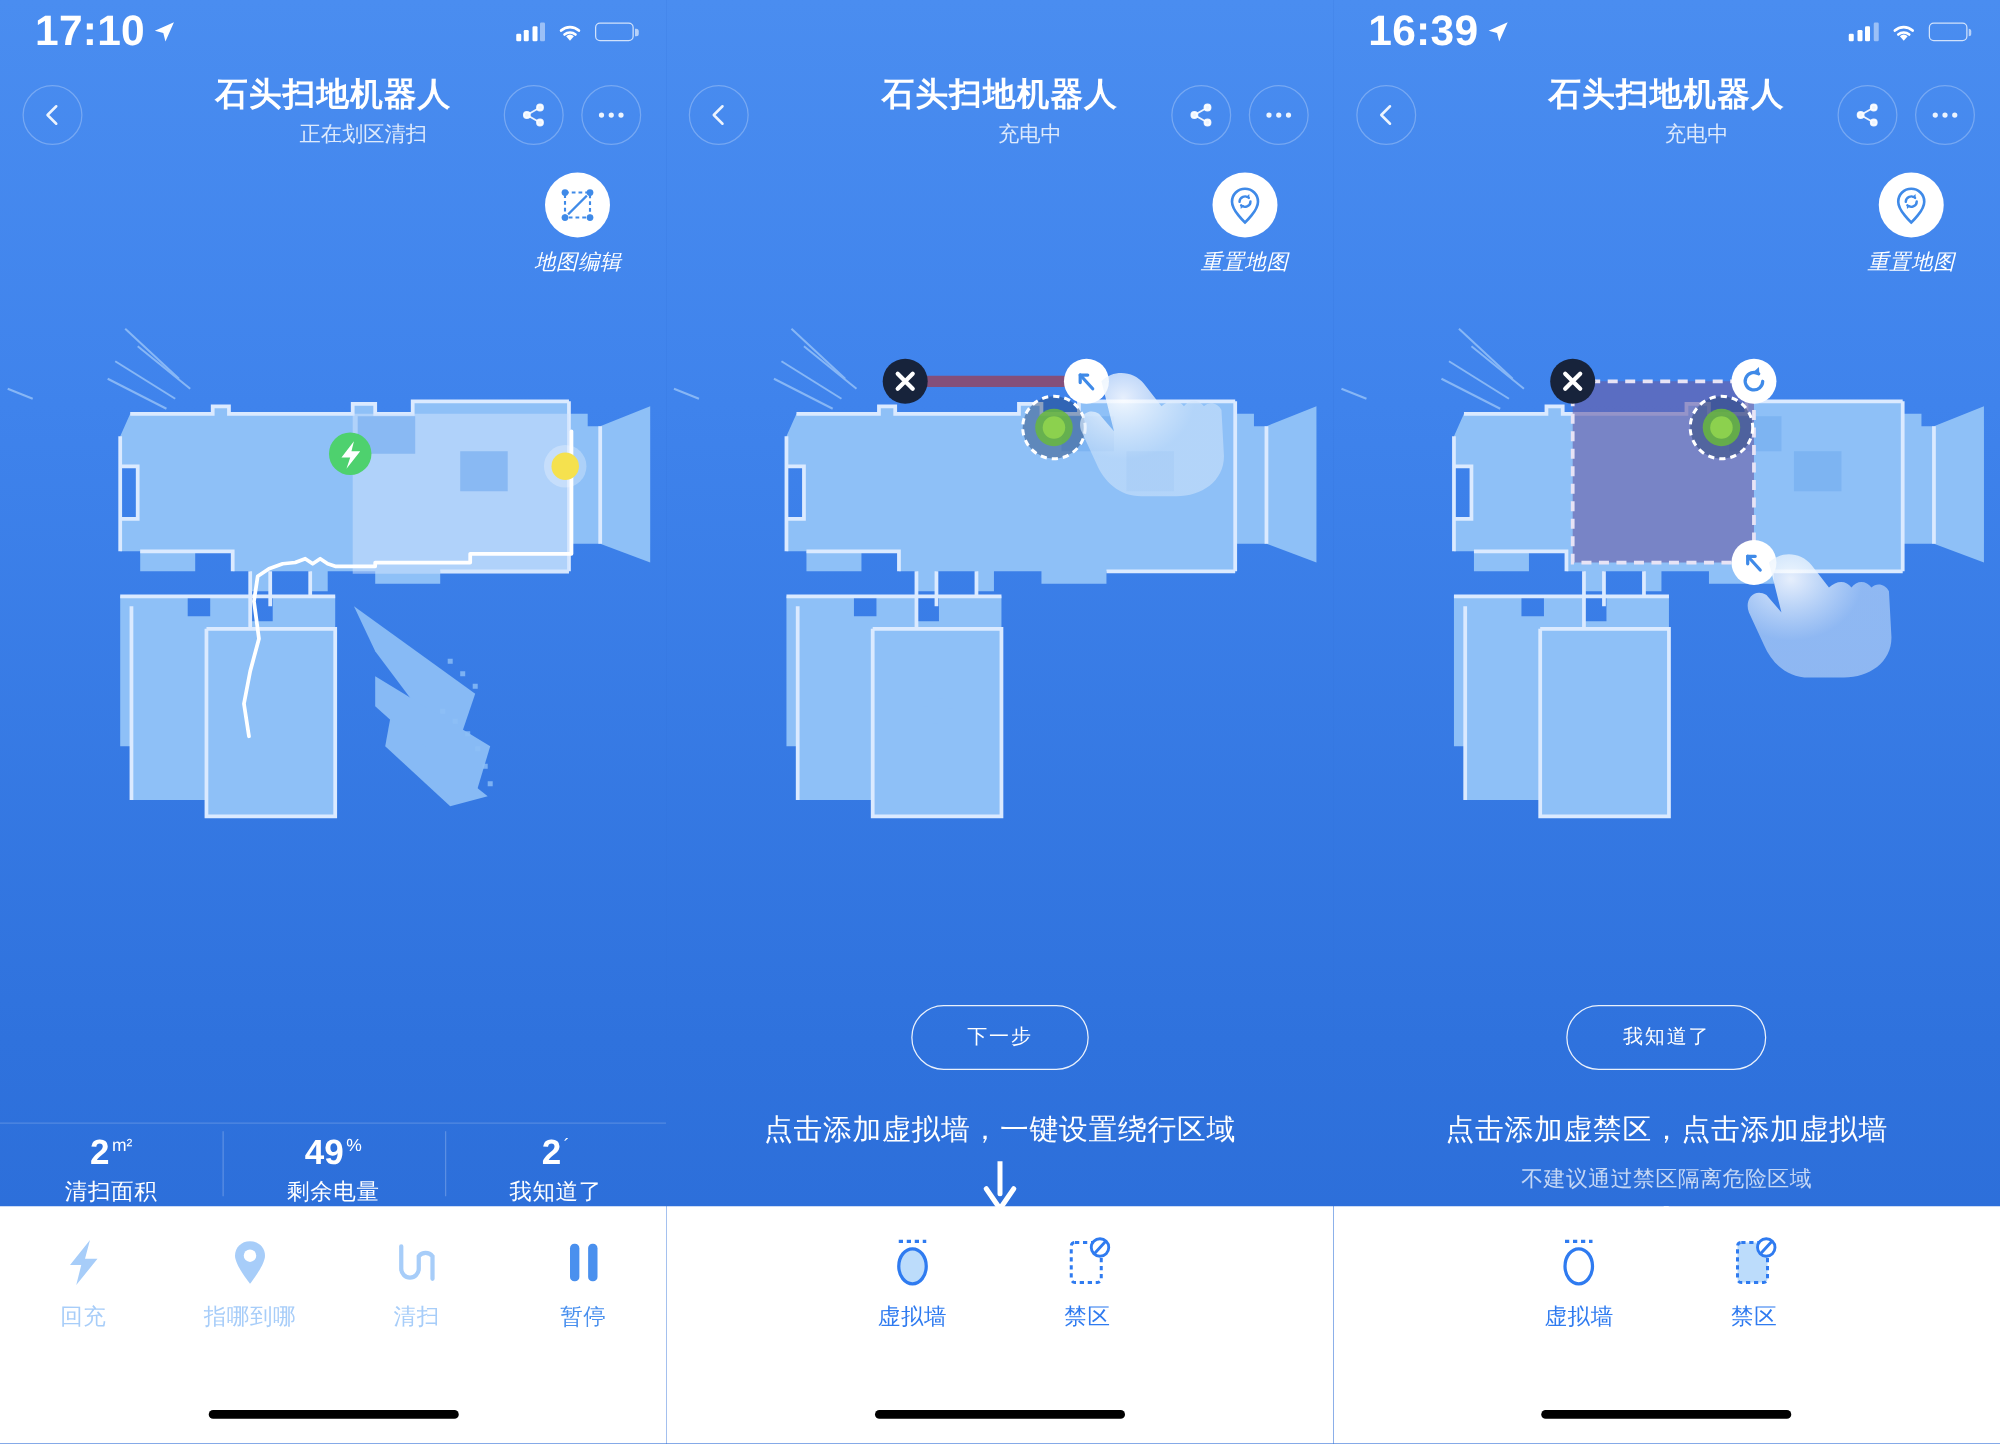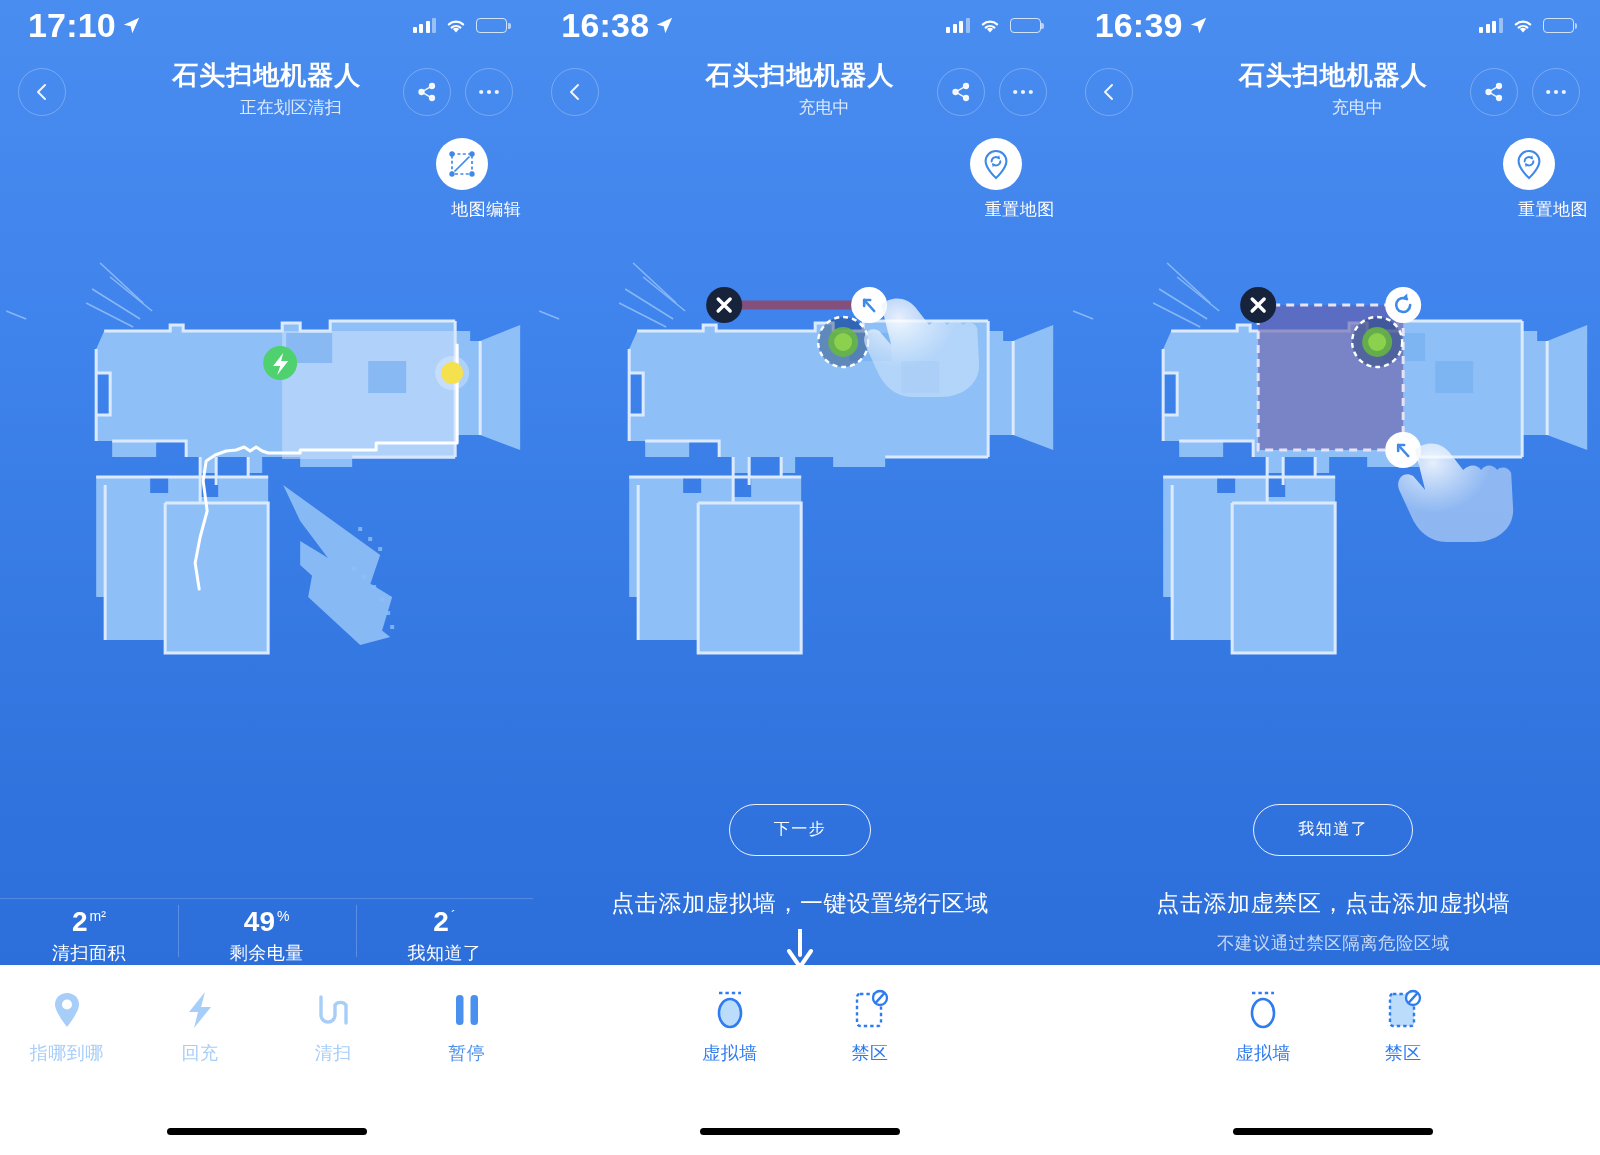--- a/index.html
+++ b/index.html
@@ -68,21 +68,21 @@
   .nav-titles {
     position: absolute; left: 0; right: 0; top: 0;
     text-align: center; color: #fff;
   }
   .nav-title { font-size: 26px; font-weight: bold; line-height: 34px; letter-spacing: 1px; }
   .nav-sub { font-size: 17px; color: rgba(255,255,255,0.82); line-height: 26px; margin-top: 3px; margin-left: 48px; }
 
   
   .corner-action {
     position: absolute; top: 138px; right: 12px;
-    width: 118px; text-align: right;
+    width: 118px; text-align: center; font-style: italic;
   }
   .corner-circle {
     width: 52px; height: 52px; border-radius: 50%;
     background: #fff; margin: 0 auto 8px;
     display: flex; align-items: center; justify-content: center;
   }
   .corner-label { font-size: 17px; color: #fff; letter-spacing: 0.5px; }
 
   
   .map-wrap {
@@ -326,33 +326,33 @@
         </div>
         <div class="stat-lbl">我知道了</div>
       </div>
     </div>
 
     <div class="toolbar">
       <div class="tool-row">
         <div class="tool">
           <div class="tool-ico">
             <svg width="30" height="38" viewBox="0 0 30 38">
+              <path d="M20 1 L4 21 L13 21 L9 37 L26 16 L16 16 Z" fill="#a7cdf9"></path>
+            </svg>
+          </div>
+          <div class="tool-lbl" style="color:#a7cdf9">回充</div>
+        </div>
+        <div class="tool">
+          <div class="tool-ico">
+            <svg width="30" height="38" viewBox="0 0 30 38">
               <path d="M15 2 C8 2 3 7 3 13.5 C3 21 15 36 15 36 C15 36 27 21 27 13.5 C27 7 22 2 15 2 Z" fill="#a7cdf9"></path>
               <circle cx="15" cy="13.5" r="5" fill="#ffffff"></circle>
             </svg>
           </div>
           <div class="tool-lbl" style="color:#a7cdf9">指哪到哪</div>
-        </div>
-        <div class="tool">
-          <div class="tool-ico">
-            <svg width="30" height="38" viewBox="0 0 30 38">
-              <path d="M20 1 L4 21 L13 21 L9 37 L26 16 L16 16 Z" fill="#a7cdf9"></path>
-            </svg>
-          </div>
-          <div class="tool-lbl" style="color:#a7cdf9">回充</div>
         </div>
         <div class="tool">
           <div class="tool-ico">
             <svg width="32" height="34" viewBox="0 0 32 34">
               <path d="M4 4 L4 22 A7 7 0 0 0 18 22 L18 12 A7 7 0 0 1 29 12 L29 30" fill="none" stroke="#a7cdf9" stroke-width="3.4" stroke-linecap="round"></path>
             </svg>
           </div>
           <div class="tool-lbl" style="color:#a7cdf9">清扫</div>
         </div>
         <div class="tool">
@@ -364,42 +364,20 @@
           </div>
           <div class="tool-lbl" style="color:#4a90ee">暂停</div>
         </div>
       </div>
       <div class="home-bar"></div>
     </div>
   </div>
 
   <div class="screen">
 
-    <div class="statusbar">
-      <div class="sb-left">
-        <span class="sb-time">16:38</span>
-        <svg class="loc-arrow" viewBox="0 0 20 20">
-          <path d="M19 1 L1 9 L9 11 L11 19 Z" fill="#fff"></path>
-        </svg>
-      </div>
-      <div class="sb-right">
-        <span class="sig">
-            <i></i>
-            <i></i>
-            <i></i>
-            <i></i>
-          </span>
-        <svg class="wifi" viewBox="0 0 22 17">
-          <path d="M11 15.6 L7.9 11.9 a5 5 0 0 1 6.2 0 Z" fill="#fff"></path>
-          <path d="M3.9 7.4 a10.5 10.5 0 0 1 14.2 0" stroke="#fff" stroke-width="2.2" fill="none" stroke-linecap="round"></path>
-          <path d="M6.6 10.6 a6.8 6.8 0 0 1 8.8 0" stroke="#fff" stroke-width="2.1" fill="none" stroke-linecap="round"></path>
-        </svg>
-        <span class="batt"><span class="fill" style="width:22%"></span></span>
-      </div>
-    </div>
 
     <div class="navbar">
       <div class="circ-btn btn-back">
         <svg width="18" height="18" viewBox="0 0 18 18">
           <path d="M12 2 L5 9 L12 16" stroke="rgba(255,255,255,0.9)" stroke-width="2" fill="none" stroke-linecap="round" stroke-linejoin="round"></path>
         </svg>
       </div>
       <div class="nav-titles">
         <div class="nav-title">石头扫地机器人</div>
         <div class="nav-sub">充电中</div>

